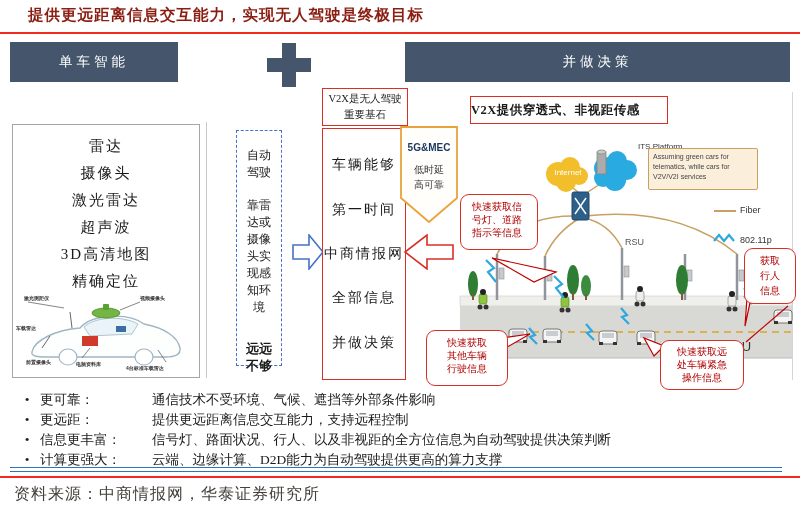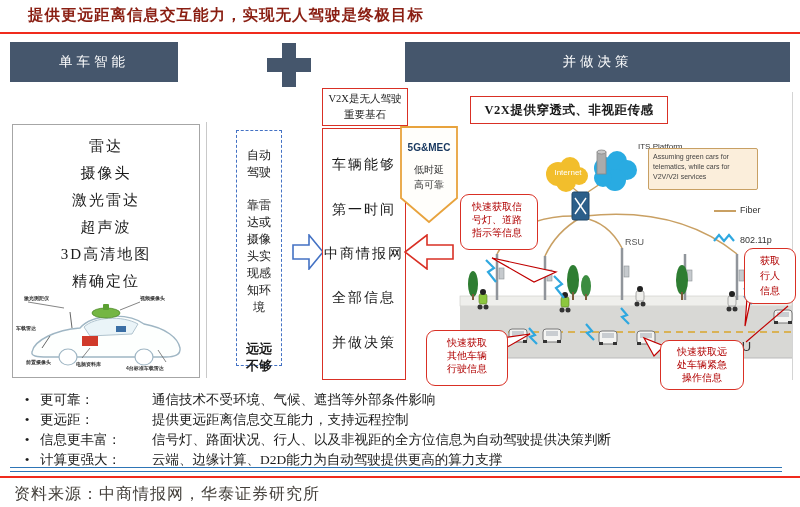--- a/index.html
+++ b/index.html
@@ -269,21 +269,21 @@
 
   <g stroke="#C00000" fill="#fff" stroke-width="1.2">
     <polygon points="34,170 98,184 76,194"></polygon>
     <polygon points="292,168 302,168 287,238"></polygon>
     <polygon points="44,250 44,262 72,246"></polygon>
     <polygon points="206,258 196,268 186,250"></polygon>
     <line x1="288" y1="254" x2="330" y2="218"></line>
   </g>
 </svg>
 
-<div class="abs rbox" style="left:470px;top:96px;width:196px;height:26px;display:flex;align-items:center;justify-content:center;z-index:4;">
+<div class="abs rbox" style="left:470px;top:96px;width:196px;height:26px;display:flex;align-items:center;z-index:4;">
   <span style="font-size:12.5px;font-weight:bold;letter-spacing:0.5px;">V2X提供穿透式、非视距传感</span>
 </div>
 
 <span class="abs sans" style="left:550px;top:168px;width:36px;text-align:center;font-size:8px;color:#fff;z-index:3;">Internet</span>
 <span class="abs sans" style="left:598px;top:142px;font-size:8px;color:#333;z-index:3;padding-left:40px;">ITS Platform</span>
 
 <div class="abs sans" style="left:648px;top:148px;width:100px;height:34px;background:#FBEEDB;border:1.5px solid #C8A064;border-radius:2px;
             font-size:7px;line-height:1.45;color:#444;padding:3px 4px;z-index:3;">Assuming green cars for telematics, while cars for V2V/V2I services</div>
 
 <span class="abs sans" style="left:740px;top:205px;font-size:9px;color:#333;z-index:3;">Fiber</span>

